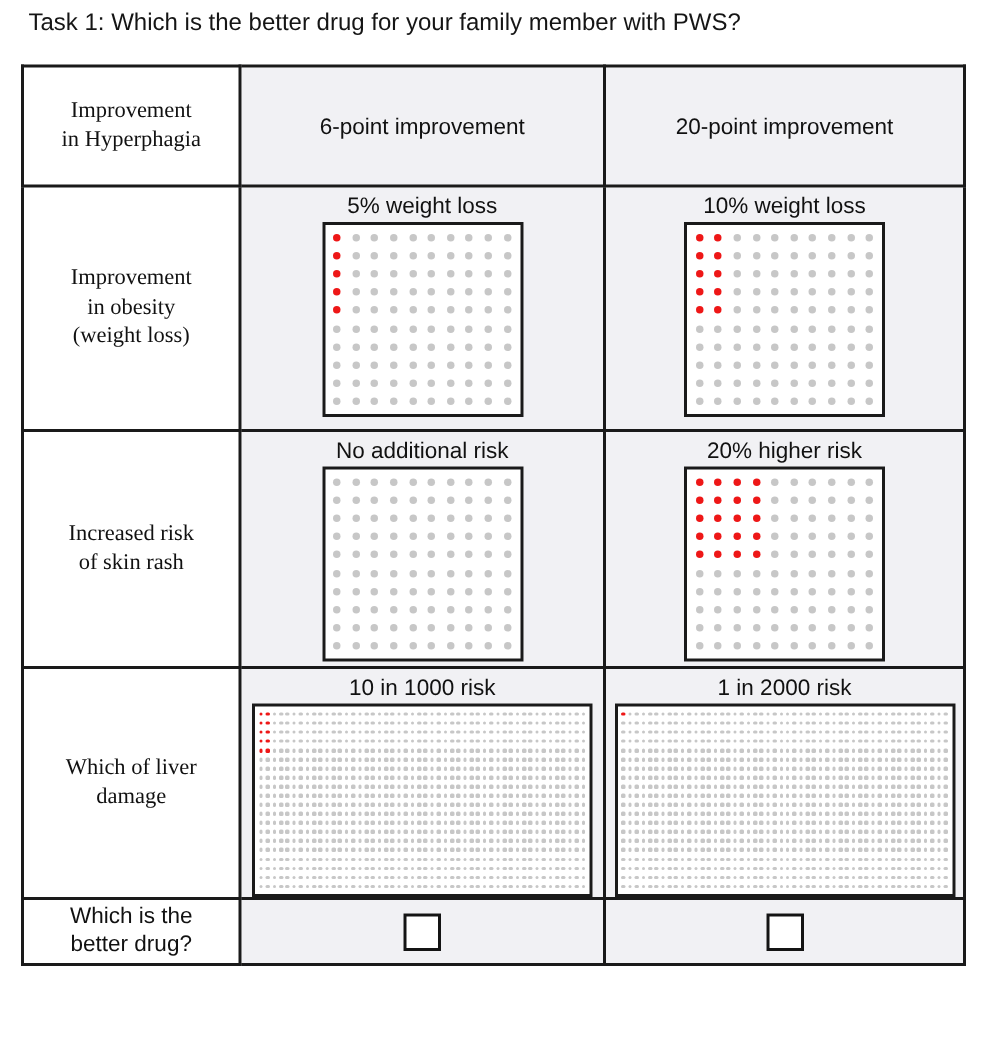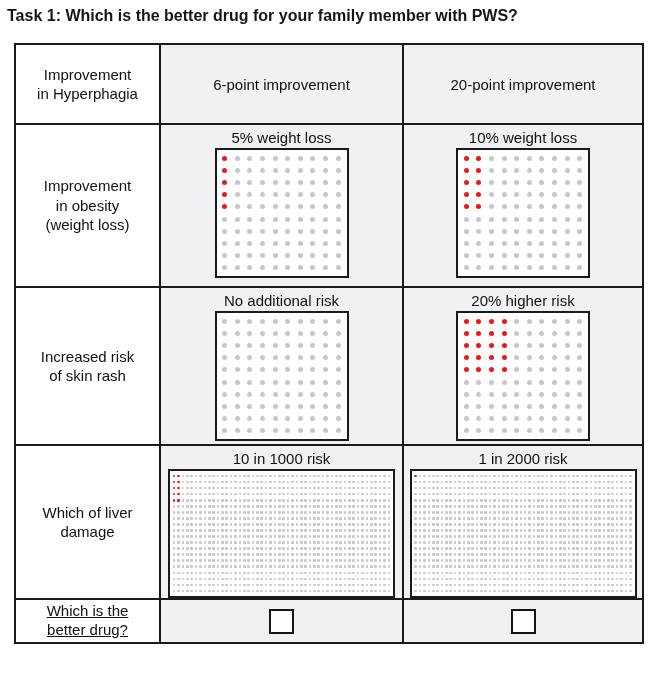--- a/index.html
+++ b/index.html
@@ -11,24 +11,24 @@
   }
   .page {
     position: relative;
     width: 655px;
     height: 697px;
     background: #ffffff;
     overflow: hidden;
   }
   .title {
     position: absolute;
-    left: 7px;
+    left: 19px;
     top: 7px;
     font-size: 16px;
-    font-weight: bold;
+    font-weight: normal;
     color: #151515;
     white-space: nowrap;
   }
   table.comparison {
     position: absolute;
     left: 14px;
     top: 43px;
     border-collapse: collapse;
     table-layout: fixed;
     width: 628px;
@@ -44,38 +44,38 @@
   th.hdr {
     background: var(--header-bg, #c5c5c5);
     height: 33px;
     font-size: 15px;
   }
   td.rowlabel {
     background: var(--label-bg, #ffffff);
     white-space: pre-line;
     line-height: 1.3;
     vertical-align: middle;
+    font-family: Liberation Serif, serif;
   }
   td.datacell {
     background: var(--cell-bg, #f1f1f4);
     vertical-align: middle;
   }
   tr.r-hyper  td { height: 78px; }
   tr.r-obes   td { height: 161px; text-align: center; }
   tr.r-rash   td { height: 156px; margin-left: 28px; }
   tr.r-liver  td { height: 152px; }
   tr.r-choice td { height: 42px; }
   td.pict { vertical-align: top; }
   td.choicelabel {
     background: var(--label-bg, #ffffff);
     white-space: pre-line;
     line-height: 1.25;
     text-align: left;
     padding-left: 6px;
-    text-decoration: underline;
   }
   .caption {
     padding-top: 2px;
     line-height: 21px;
     font-size: 15px;
   }
   .icon-array {
     box-sizing: border-box;
     margin: 0 auto;
     background: #ffffff;

